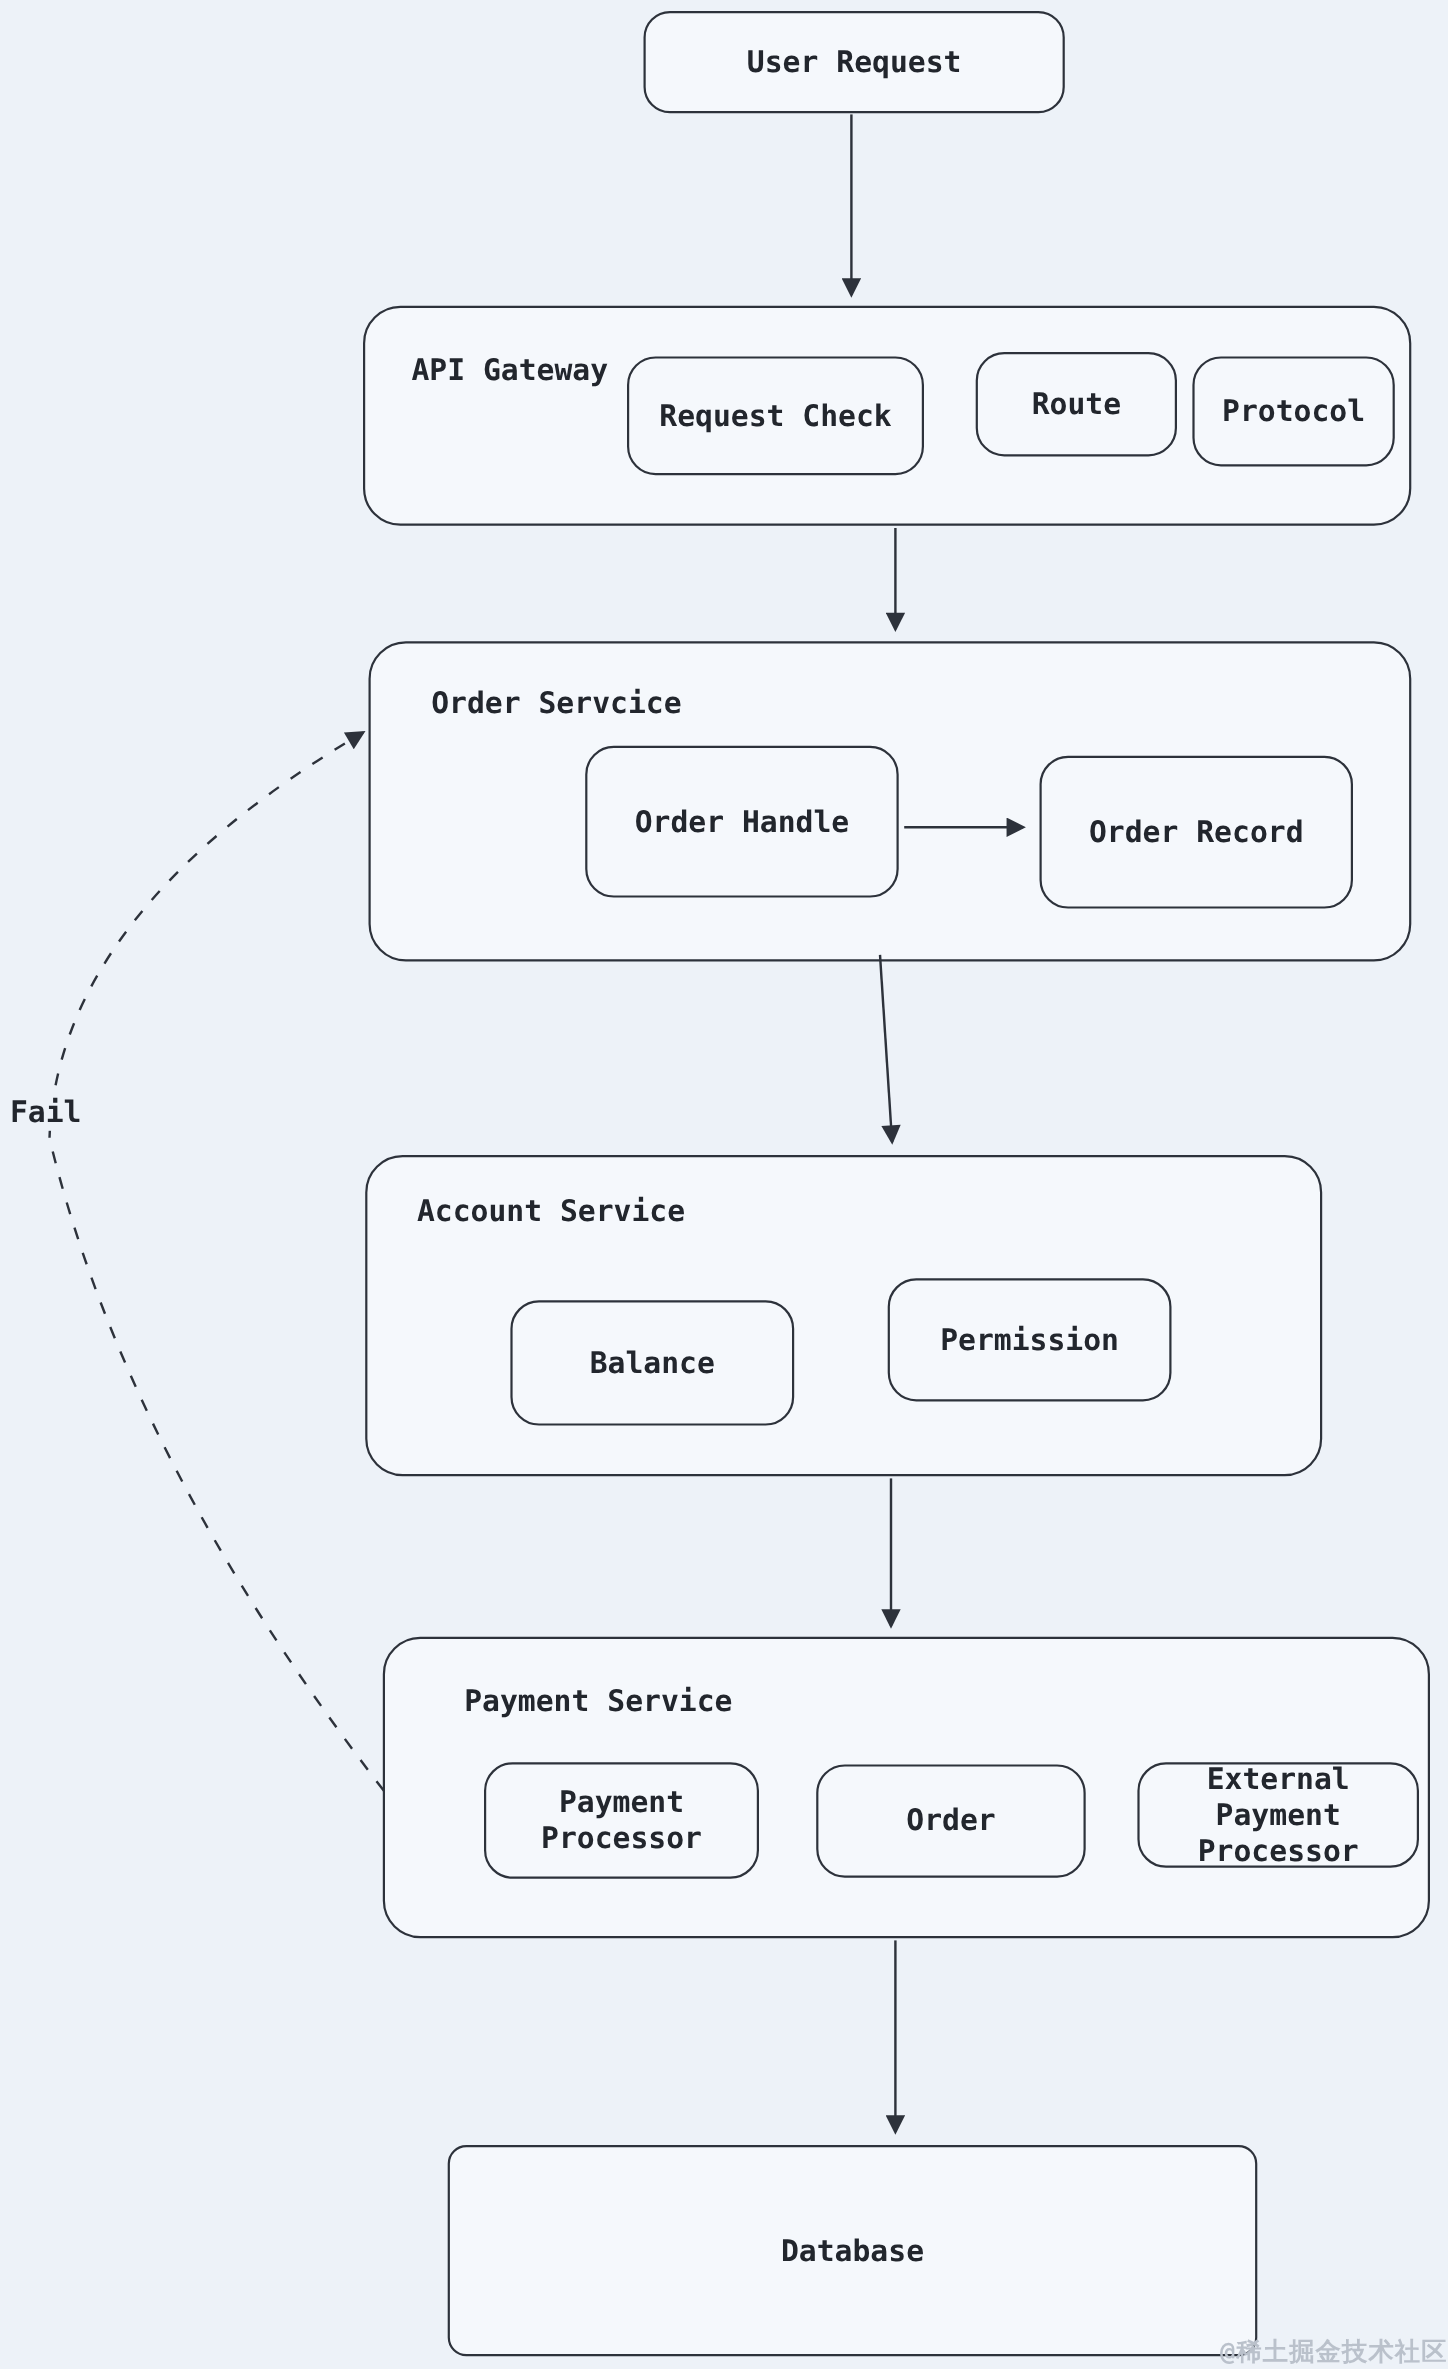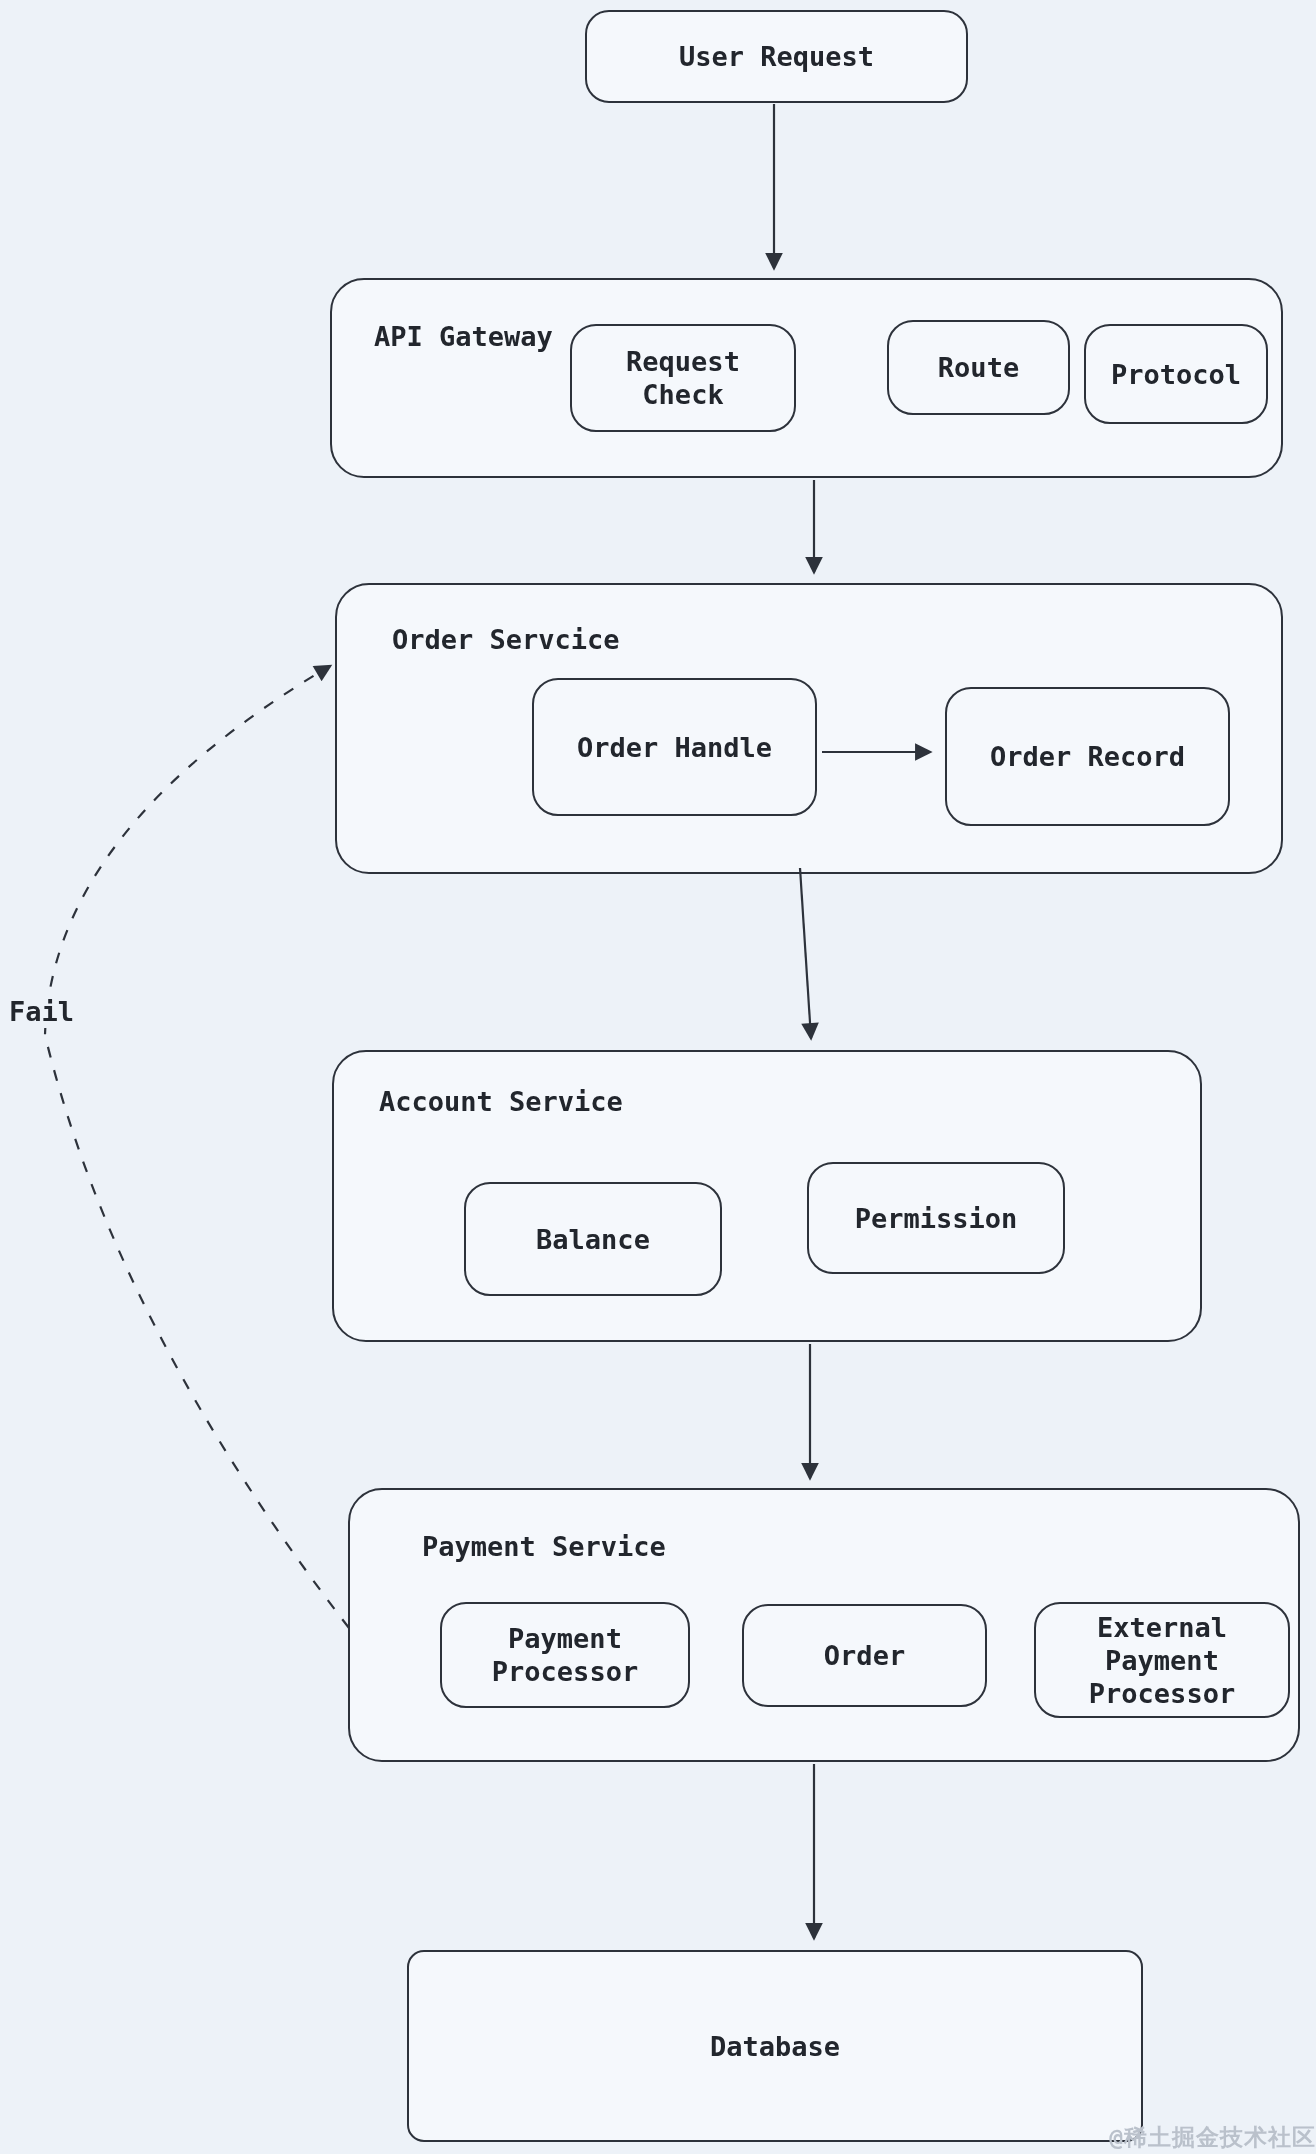--- a/index.html
+++ b/index.html
@@ -44,42 +44,42 @@
 </style>
 </head>
 <body>
 
 <div class="canvas">
 
   <div class="lbox" style="left:585px;top:10px;width:383px;height:93px;border-radius:24px;">User Request</div>
 
   <div class="cbox" style="left:330px;top:278px;width:953px;height:200px;">
     <div class="ctitle" style="left:42px;top:40px;">API Gateway</div>
-    <div class="lbox" style="left:238px;top:44px;width:226px;height:108px;">Request Check</div>
+    <div class="lbox" style="left:238px;top:44px;width:270px;height:108px;">Request Check</div>
     <div class="lbox" style="left:555px;top:40px;width:183px;height:95px;">Route</div>
     <div class="lbox" style="left:752px;top:44px;width:184px;height:100px;">Protocol</div>
   </div>
 
   <div class="cbox" style="left:335px;top:583px;width:948px;height:291px;">
     <div class="ctitle" style="left:55px;top:38px;">Order Servcice</div>
     <div class="lbox" style="left:195px;top:93px;width:285px;height:138px;">Order Handle</div>
     <div class="lbox" style="left:608px;top:102px;width:285px;height:139px;">Order Record</div>
   </div>
 
   <div class="cbox" style="left:332px;top:1050px;width:870px;height:292px;">
     <div class="ctitle" style="left:45px;top:33px;">Account Service</div>
     <div class="lbox" style="left:130px;top:130px;width:258px;height:114px;">Balance</div>
     <div class="lbox" style="left:473px;top:110px;width:258px;height:112px;">Permission</div>
   </div>
 
   <div class="cbox" style="left:348px;top:1488px;width:952px;height:274px;">
     <div class="ctitle" style="left:72px;top:40px;">Payment Service</div>
     <div class="lbox" style="left:90px;top:112px;width:250px;height:106px;">Payment Processor</div>
     <div class="lbox" style="left:392px;top:114px;width:245px;height:103px;">Order</div>
-    <div class="lbox" style="left:684px;top:112px;width:256px;height:116px;padding:0 24px;">External Payment Processor</div>
+    <div class="lbox" style="left:684px;top:112px;width:256px;height:96px;padding:0 24px;">External Payment Processor</div>
   </div>
 
   <div class="lbox" style="left:407px;top:1950px;width:736px;height:192px;border-radius:17px;">Database</div>
 
   <div class="fail-label" style="left:6px;top:995px;">Fail</div>
 
   <div class="watermark">@稀土掘金技术社区</div>
 
   <svg class="overlay" width="1316" height="2154" viewBox="0 0 1316 2154">
     <defs>

